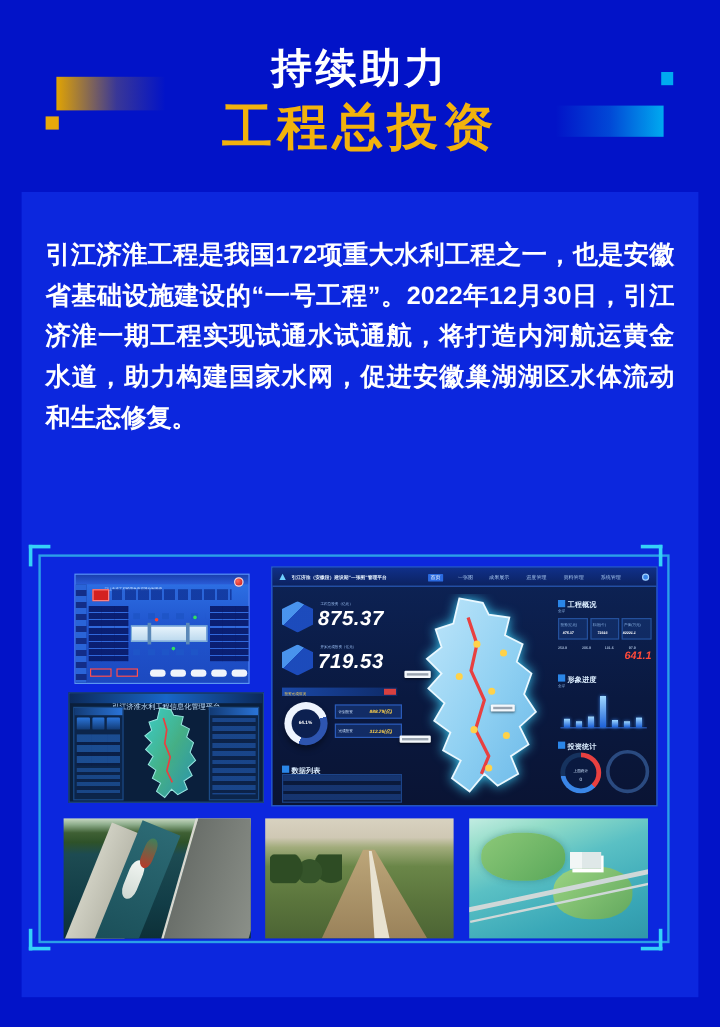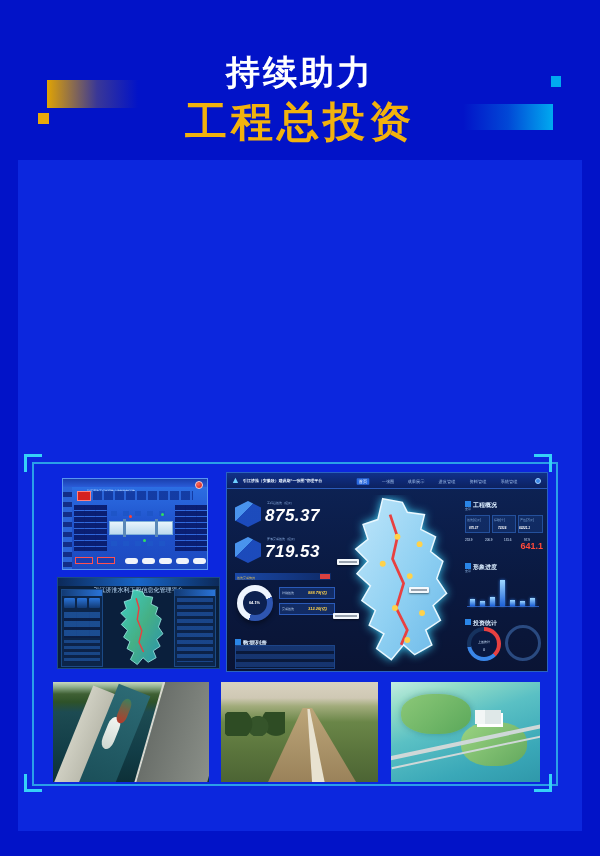--- a/index.html
+++ b/index.html
@@ -1,20 +1,20 @@
 <!DOCTYPE html>
 <html><head>
 <meta charset="utf-8">
 <style>
   * { margin:0; padding:0; box-sizing:border-box; }
   html,body { width:600px; height:856px; overflow:hidden; }
   body { background:#0213c8; font-family:"Liberation Sans", sans-serif; position:relative; }
 
   
-  .hdr { position:absolute; left:0; top:16px; width:600px; height:170px;border-radius:17px; }
+  .hdr { position:absolute; left:0; top:0; width:600px; height:170px;border-radius:17px; }
   .hdr-line1 { position:absolute; left:0; top:34px; width:600px; text-align:center;
     color:#ffffff; font-size:34px; font-weight:700; letter-spacing:3px; }
   .hdr-line2 { position:absolute; left:0; top:78px; width:600px; text-align:center;
     color:#f2b20d; font-size:42px; font-weight:800; letter-spacing:4px; }
   .deco-bar-left { position:absolute; left:47px; top:64px; width:91px; height:28px;
     background:linear-gradient(90deg,#e0a303 0%, rgba(224,163,3,0.25) 55%, rgba(224,163,3,0) 100%); }
   .deco-sq-gold { position:absolute; left:38px; top:97px; width:11px; height:11px; background:#e8a90a; }
   .deco-bar-right { position:absolute; left:463px; top:88px; width:90px; height:26px;
     background:linear-gradient(90deg, rgba(0,170,240,0) 0%, rgba(0,170,240,0.35) 50%, #00aaf0 100%); }
   .deco-sq-cyan { position:absolute; left:551px; top:60px; width:10px; height:11px; background:#00aaf0; }
@@ -134,21 +134,21 @@
   .callout { position:absolute; height:6px; background:#f4f8fc; border-radius:1px; box-shadow:0 1px 2px rgba(0,0,0,.5); }
   .callout i { display:block; margin:2px 2px; height:2px; background:#9aa4b0; }
 
   .bd-right { position:absolute; left:238px; top:20px; width:78px; height:176px; }
   .ov-cards { position:absolute; left:0; top:22px; width:78px; display:flex; gap:2px; }
   .ov-card { flex:1; height:18px; background:rgba(22,54,120,.55); border:1px solid #24509c; position:relative; }
   .ov-card .cl { position:absolute; left:1px; top:0; color:#8fb8e8; }
   .ov-card .cv { position:absolute; right:1px; bottom:1px; color:#ffffff; font-weight:700; font-style:italic; }
   .ov-mini { position:absolute; left:0; top:44px; width:78px; display:flex; color:#cfe4ff; }
   .ov-mini span { flex:1; }
-  .ov-red { position:absolute; right:0; top:48px; color:#ff4a3a; font-weight:800; font-size:9px; }
+  .ov-red { position:absolute; right:0; top:48px; color:#ff4a3a; font-weight:800; font-style:italic; font-size:9px; }
   .bars { position:absolute; left:2px; top:84px; width:72px; height:30px; display:flex; align-items:flex-end; gap:5px;
     border-bottom:1px solid #2a5ab8; padding:0 3px; }
   .bars .bar { width:5px; background:linear-gradient(180deg,#9fd8ff,#1e62d8); box-shadow:0 0 3px #3a86e8; }
   .ring-row { position:absolute; left:0; top:128px; width:78px; height:46px; }
   .ring1 { position:absolute; left:2px; top:6px; width:34px; height:34px; border-radius:50%;
     background:conic-gradient(#e84040 0 38%, #3a86e8 38% 72%, #16325e 72% 100%); }
   .ring1 .hole { position:absolute; left:4px; top:4px; width:26px; height:26px; border-radius:50%;
     background:#0a1940; color:#cfe4ff; text-align:center; }
   .ring2 { position:absolute; right:2px; top:4px; width:36px; height:36px; border-radius:50%;
     border:3px solid #2a4a80; }
@@ -196,20 +196,21 @@
   <div class="deco-bar-left"></div>
   <div class="deco-sq-gold"></div>
   <div class="deco-bar-right"></div>
   <div class="deco-sq-cyan"></div>
   <div class="hdr-line1">持续助力</div>
   <div class="hdr-line2">工程总投资</div>
 </div>
 
 <div class="panel">
 
+  <p class="para para1">引江济淮工程是我国172项重大水利工程之一，也是安徽省基础设施建设的“一号工程”。2022年12月30日，引江济淮一期工程实现试通水试通航，将打造内河航运黄金水道，助力构建国家水网，促进安徽巢湖湖区水体流动和生态修复。</p>
 
   <div class="frame"></div>
   <div class="corner c-tl"></div>
   <div class="corner c-tr"></div>
   <div class="corner c-bl"></div>
   <div class="corner c-br"></div>
 
   <div class="scada">
     <div class="scada-title"><span class="t3">引江济淮工程船闸集中监视控制系统</span></div>
     <div class="scada-side"></div>

